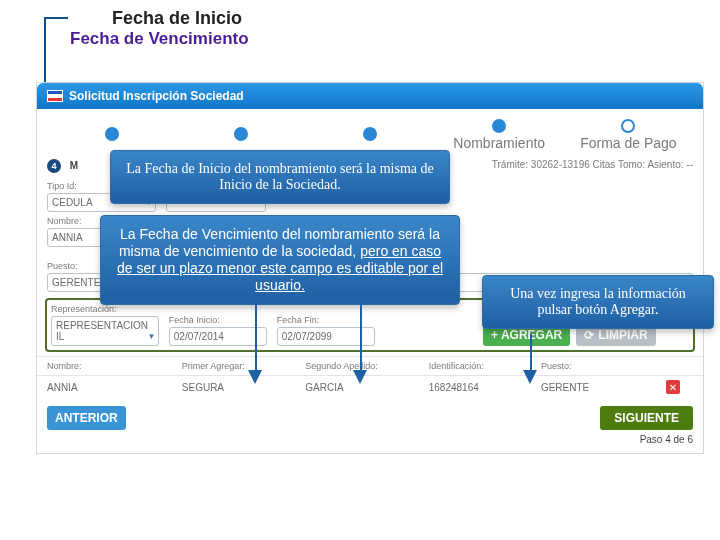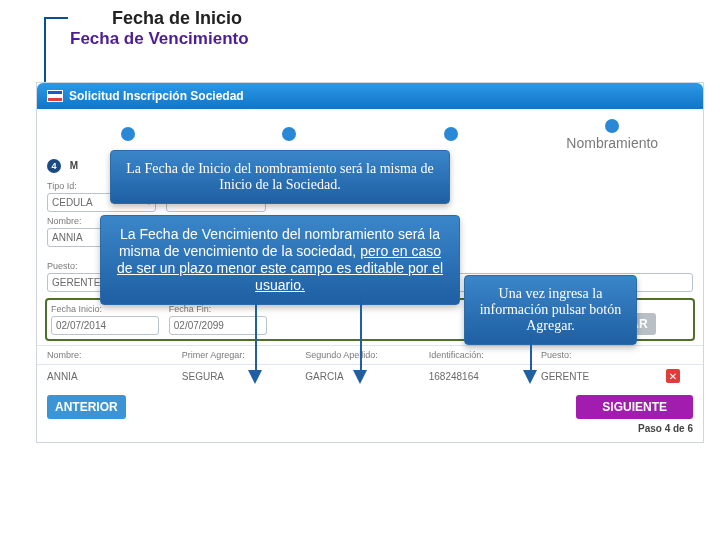--- a/index.html
+++ b/index.html
@@ -21,31 +21,31 @@
   .num-badge { display:inline-block; width:14px; height:14px; background:#1b4b7f; color:#fff; border-radius:50%; text-align:center; line-height:14px; font-size:9px; font-weight:bold; margin-right:6px; }
   .grid { display:grid; grid-template-columns: 1.1fr 1fr 1fr 0.9fr 0.9fr 1.1fr; gap:4px 10px; padding:4px 10px 2px; align-items:end; }
   .lbl { color:#7a7a7a; font-size:9px; margin-bottom:2px; }
   .cell { }
   .sel, .inp { width:100%; border:1px solid #b7c3cd; border-radius:3px; padding:3px 4px; font-size:10px; background:#fff; position:relative; }
   .sel .chev { float:right; color:#2970b8; font-size:9px; }
   .btn { display:inline-flex; align-items:center; justify-content:center; gap:4px; color:#fff; border:none; border-radius:3px; padding:4px 8px; font-size:12px; font-weight:bold; }
   .btn-green { background:#4caf50; }
   .btn-gray { background:#b8c0c6; }
   .btn-blue { background:#3a94d6; }
-  .btn-orange { background:#a21caf; padding:5px 26px;text-align:center;}
+  .btn-orange { background:#4d7c0f; padding:5px 14px;text-align:center;}
   .highlight-row { border:2px solid #4f6f2a; padding:4px; border-radius:4px; }
   .table-row { display:grid; grid-template-columns: 1.1fr 1fr 1fr 0.9fr 0.9fr 40px; gap:4px 10px; padding:4px 10px; border-top:1px solid #e0e6eb; align-items:center; }
   .thead { color:#7a7a7a; font-size:9px; }
   .x { width:14px;height:14px;background:#e23b3b;border-radius:2px;color:#fff;display:flex;align-items:center;justify-content:center;font-size:10px;margin:0 auto;}
   .footer-btns { display:flex; justify-content:space-between; padding:8px 10px 2px; }
-  .paso { text-align:right; padding:2px 10px; font-weight:bold; font-size:10px; color:#444; }
+  .paso { text-align:right; padding:2px 10px; font-weight:normal; font-size:10px; color:#444; }
   .callout { position:absolute; background:linear-gradient(#3a86c9,#1f5fa3); color:#fff; border:1px solid #2c6aa8; border-radius:4px; padding:10px 14px; text-align:center; font-family:Georgia,serif; font-size:14px; box-shadow:0 3px 6px rgba(0,0,0,.25); z-index:5; }
   .callout1 { left:110px; top:150px; width:340px; }
   .callout2 { left:100px; top:215px; width:360px; }
-  .callout3 { left:464px; top:275px; width:173px; }
+  .callout3 { left:482px; top:275px; width:232px; }
   .arrow { position:absolute; width:0; height:0; border-left:7px solid transparent; border-right:7px solid transparent; border-top:14px solid #1f5fa3; z-index:6; }
   .arrow-line { position:absolute; width:2px; background:#1f5fa3; z-index:6; }
   .buttons-cell { display:flex; gap:6px; }
 </style>
 </head>
 <body>
 
 <div class="title-wrap">
   <div class="title1">Fecha de Inicio</div>
   <div class="title2">Fecha de Vencimiento</div>
@@ -70,26 +70,31 @@
           <div></div>
         </div>
       <div class="step done">
           <div class="dot"></div>
           <div></div>
         </div>
       <div class="step done">
           <div class="dot"></div>
           <div>Nombramiento</div>
         </div>
+      <div class="step">
+          <div class="dot"></div>
+          <div>Forma de Pago</div>
+        </div>
     </div>
   </div>
 
   <div class="subhead">
     <span class="num-badge">4</span>
     <span style="font-weight:bold;color:#444">M</span>
+    <span style="float:right">Trámite: 30262-13196   Citas Tomo:   Asiento: --</span>
   </div>
 
   <div class="grid">
     <div class="cell">
         <div class="lbl">Tipo Id:</div>
       <div class="sel"><span>CEDULA</span><span class="chev">▾</span></div>
       </div>
     <div class="cell">
         <div class="lbl">&nbsp;</div>
         <div class="inp">&nbsp;</div>
@@ -123,20 +128,24 @@
         <div class="lbl">¿Domicilio en Costa Rica?:</div>
       <div class="sel"><span>COSTA RICA</span><span class="chev">▾</span></div>
       </div>
     <div class="cell" style="grid-column:3/7">
         <div class="lbl">Dirección:</div>
       <div class="inp">&nbsp;</div>
       </div>
   </div>
 
   <div class="grid highlight-row" style="margin:4px 8px;">
+    <div class="cell">
+        <div class="lbl">Representación:</div>
+      <div class="sel"><span>REPRESENTACION IL</span><span class="chev">▾</span></div>
+      </div>
     <div class="cell">
         <div class="lbl">Fecha Inicio:</div>
       <div class="inp">02/07/2014</div>
       </div>
     <div class="cell">
         <div class="lbl">Fecha Fin:</div>
       <div class="inp">02/07/2099</div>
       </div>
     <div></div>
     <div class="buttons-cell" style="grid-column:5/7;align-self:end;">

